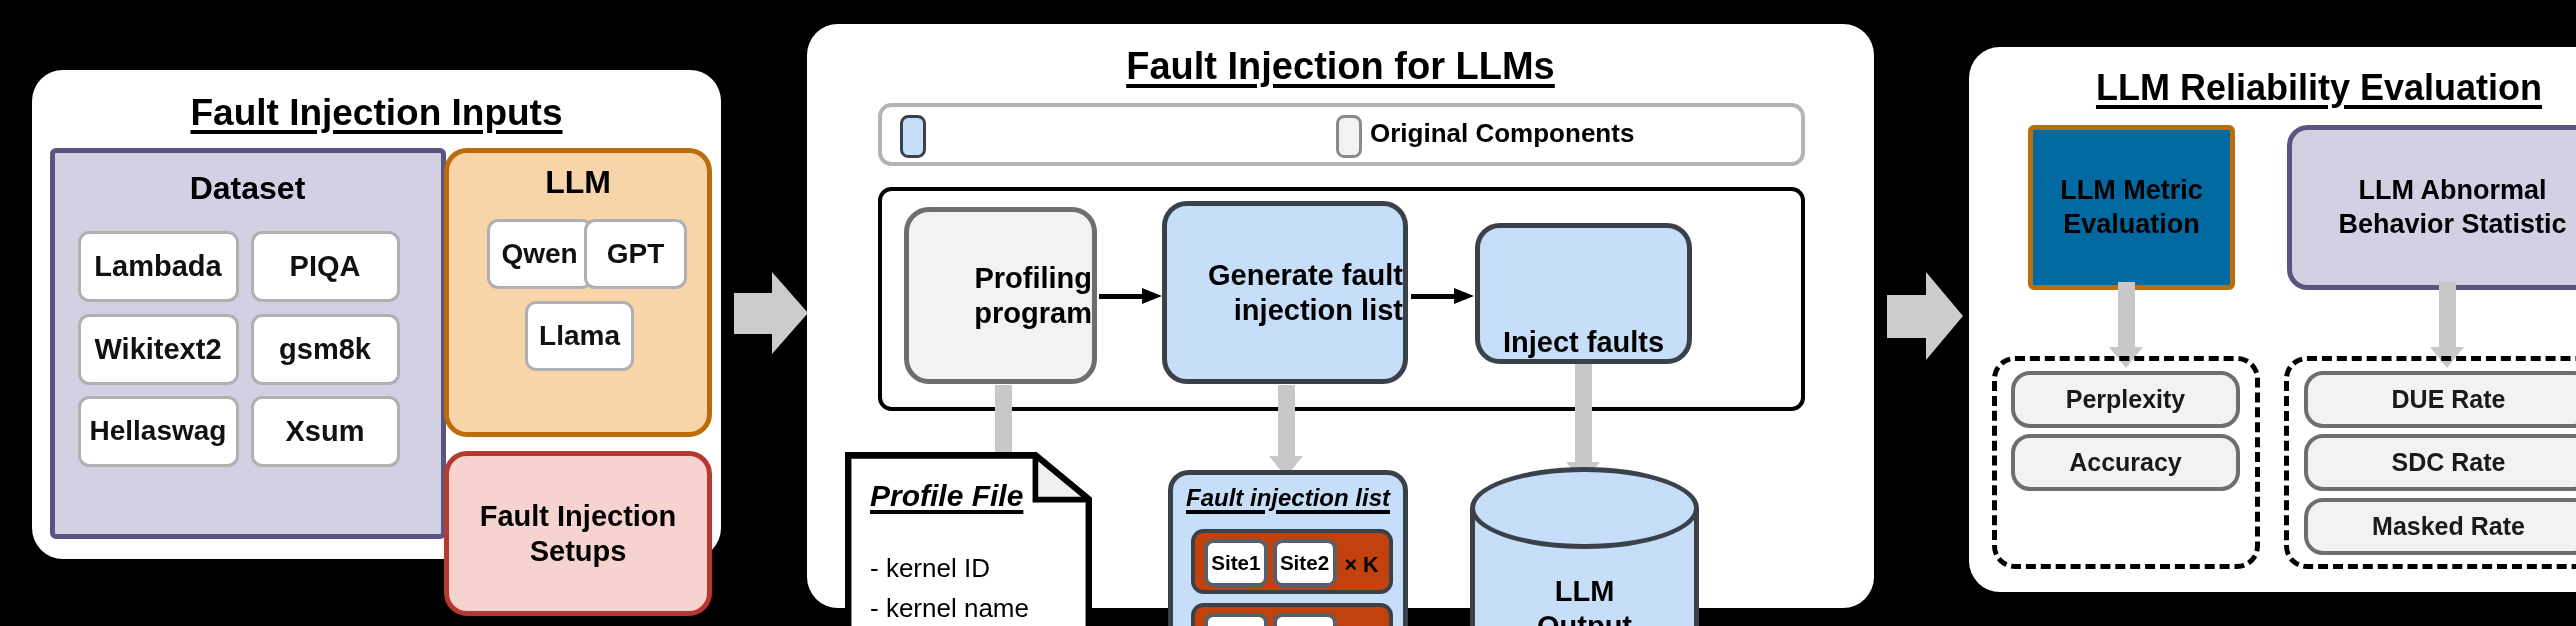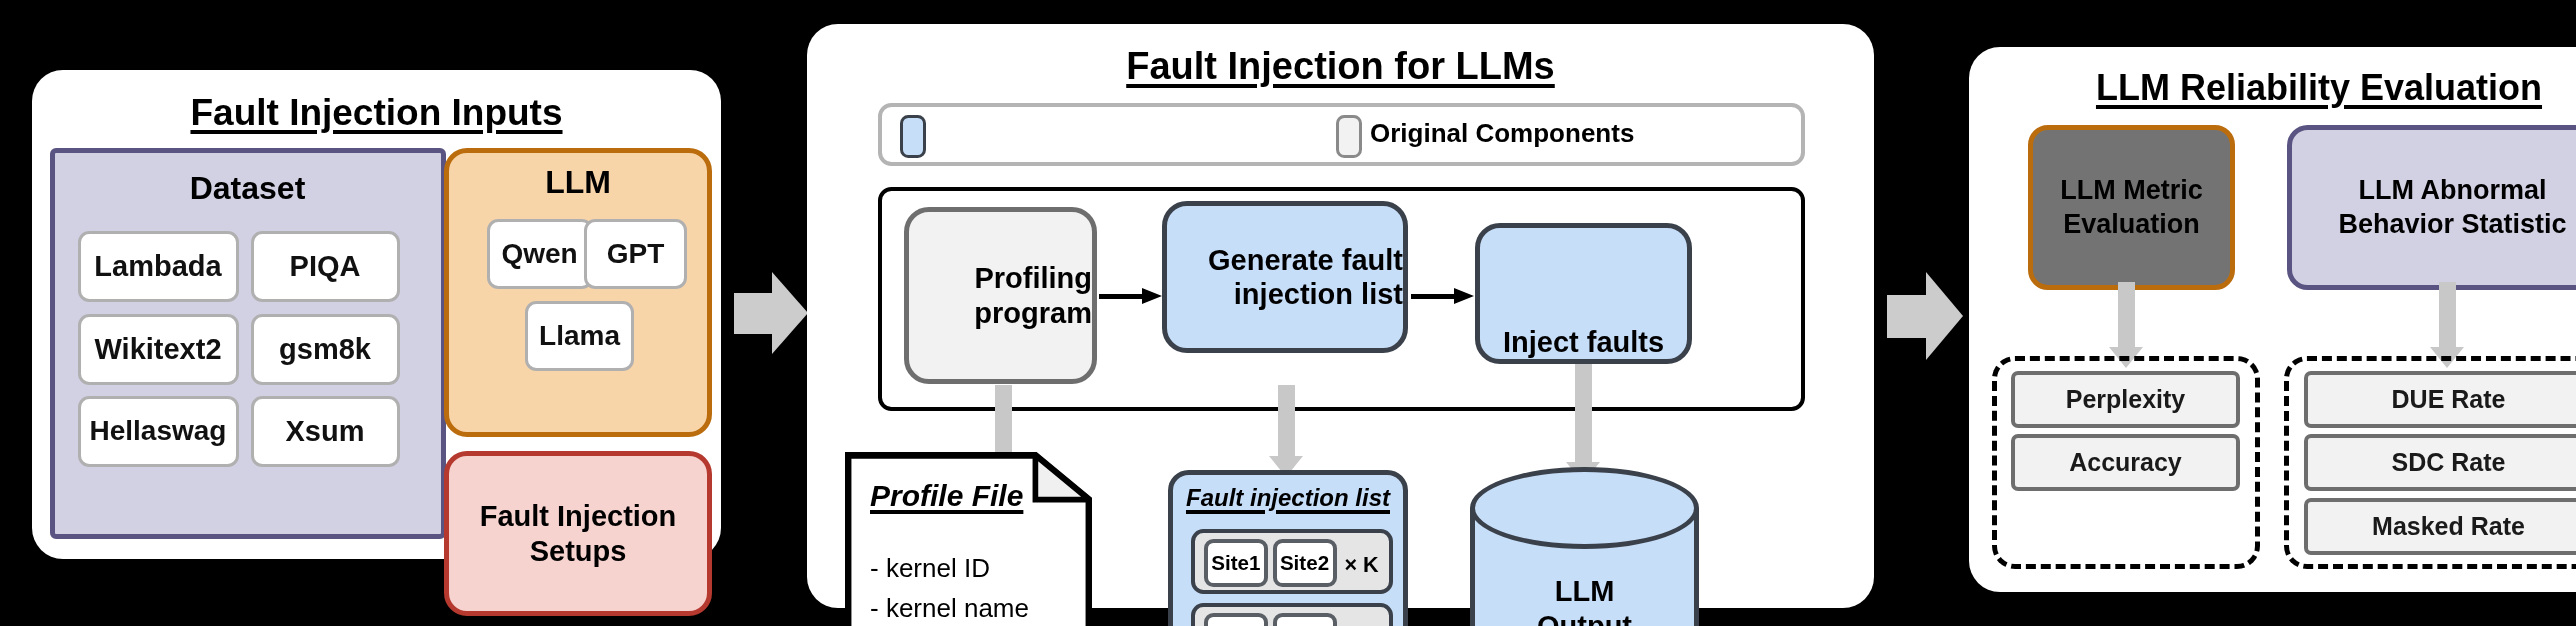--- a/index.html
+++ b/index.html
@@ -16,21 +16,21 @@
   .box{position:absolute;box-sizing:border-box;display:flex;align-items:center;
        justify-content:center;text-align:center;font-weight:bold;color:#000;
        line-height:1.12;}
 
   .chip{position:absolute;box-sizing:border-box;background:#ffffff;
         border:3.6px solid #b0b0b0;border-radius:11.3px;display:flex;
         align-items:center;justify-content:center;font-weight:bold;color:#111;
         text-align:center;line-height:1.1;}
 
   .metricchip{position:absolute;box-sizing:border-box;background:#f2f2f2;
-        border:4.6px solid #6e6e6e;border-radius:7px;display:flex;
+        border:4.6px solid #6e6e6e;border-radius:19px;display:flex;
         align-items:center;justify-content:center;font-weight:bold;color:#1a1a1a;
         text-align:center;}
 
   .dashgroup{position:absolute;box-sizing:border-box;border:5.7px dashed #000;
         border-radius:23px;background:transparent;}
 
   
   .flowbox{position:absolute;box-sizing:border-box;border-radius:25px;
         display:flex;align-items:flex-end;justify-content:center;text-align:center;
         font-weight:bold;color:#000;line-height:1.18;}
@@ -62,21 +62,21 @@
         text-decoration:underline;text-underline-offset:4.1px;
         text-decoration-thickness:4.1px;white-space:nowrap;}
   .docline{position:absolute;color:#000;white-space:nowrap;}
 
   
   .fil{position:absolute;box-sizing:border-box;background:#c7deF9;
         border:5.7px solid #3a414a;border-radius:20.6px;}
   .filtitle{position:absolute;left:0;right:0;text-align:center;font-weight:bold;
         font-style:italic;color:#000;text-decoration:underline;
         text-underline-offset:4.1px;text-decoration-thickness:3.6px;white-space:nowrap;}
-  .filrow{position:absolute;box-sizing:border-box;background:#e5e5e5;
+  .filrow{position:absolute;box-sizing:border-box;background:#c2410c;
         border:4.1px solid #3a414a;border-radius:12.4px;}
   .sitechip{position:absolute;box-sizing:border-box;background:#fff;
         border:4.1px solid #5a5f66;border-radius:9.3px;display:flex;
         align-items:center;justify-content:center;font-weight:bold;color:#000;}
   .xk{position:absolute;font-weight:bold;color:#000;white-space:nowrap;}
 
   
   .cyl{position:absolute;}
   .cyl .body{position:absolute;left:0;right:0;background:#c7deF9;
         border-left:5.7px solid #3a414a;border-right:5.7px solid #3a414a;
@@ -147,21 +147,21 @@
   </div>
 
   <div class="innerframe" style="left:71px;top:163px;width:927px;height:224px;"></div>
 
   <div class="flowbox orig" style="left:97px;top:183px;width:193px;height:177px;font-size:29px;
               flex-direction:column;">
     <span>Profiling</span>
     <span>program</span>
   </div>
 
-  <div class="flowbox mod" style="left:355px;top:177px;width:246px;height:152px;font-size:29px;
+  <div class="flowbox mod" style="left:355px;top:177px;width:246px;height:183px;font-size:29px;
               flex-direction:column;">
     <span>Generate fault</span>
     <span>injection list</span>
   </div>
 
   <div class="flowbox mod" style="left:668px;top:199px;width:217px;height:141px;font-size:29px;">
     <span>Inject faults</span>
   </div>
 
   <div style="position:absolute;left:292px;top:264px;width:64px;height:17.5px;">
@@ -233,21 +233,21 @@
   <div class="blockarrow" style="left:0;top:23px;width:41px;height:43px;"></div>
   <div class="tri" style="left:39px;top:0;border-top:44px solid transparent;
        border-bottom:44px solid transparent;border-left:37px solid #cccccc;"></div>
 </div>
 
 <div class="panel" style="left:1969px;top:47px;width:700px;height:545px;">
 
   <div class="ptitle" style="top:19.6px;font-size:36px;">LLM Reliability Evaluation</div>
 
   <div style="position:absolute;left:59px;top:78px;width:197px;height:155px;
-              background:#737373;border:5.2px solid #bb6d0e;border-radius:20px;
+              background:#0369a1;border:5.2px solid #bb6d0e;border-radius:6px;
               display:flex;flex-direction:column;align-items:center;
               justify-content:center;font-size:27px;font-weight:bold;color:#000;
               line-height:1.25;">
     <span>LLM Metric</span>
     <span>Evaluation</span>
   </div>
 
   <div class="greyarrow" style="left:140px;top:235px;width:35px;height:88px;">
     <div class="stem" style="left:8.8px;top:0;width:17.5px;height:67px;"></div>
     <div class="head" style="left:0;top:65px;"></div>

